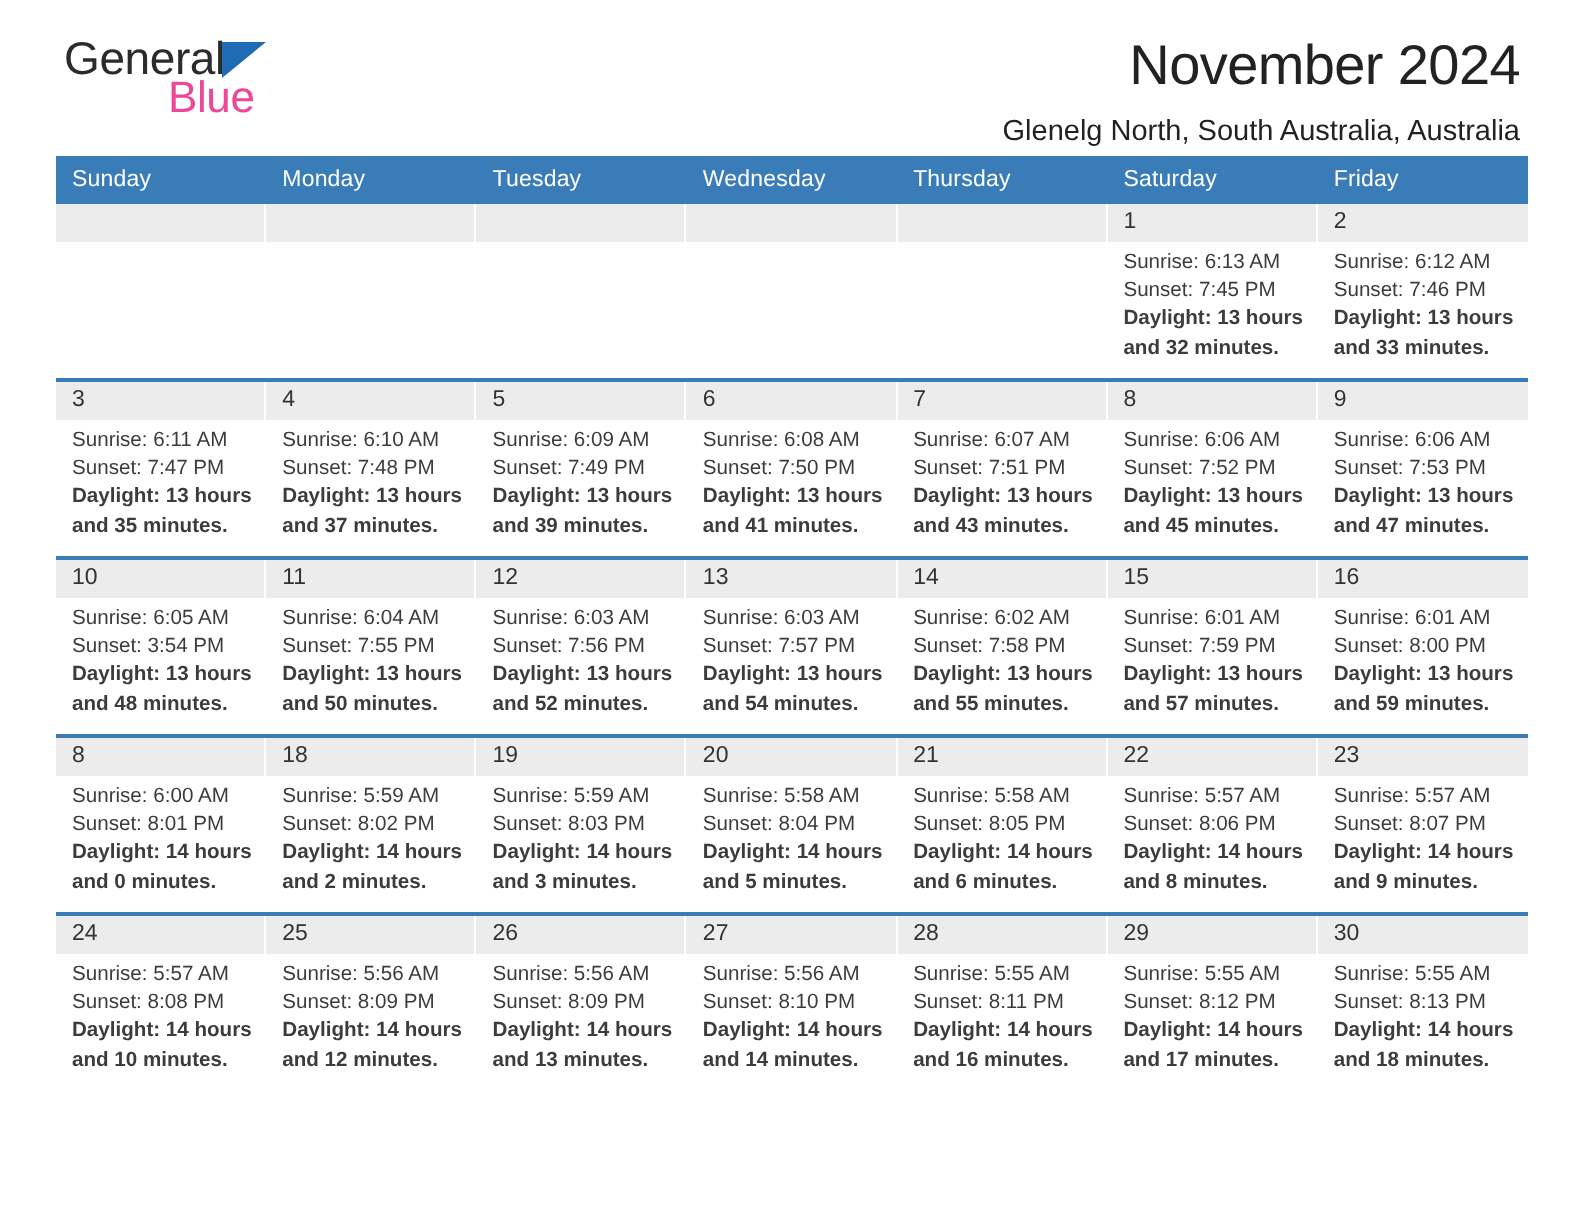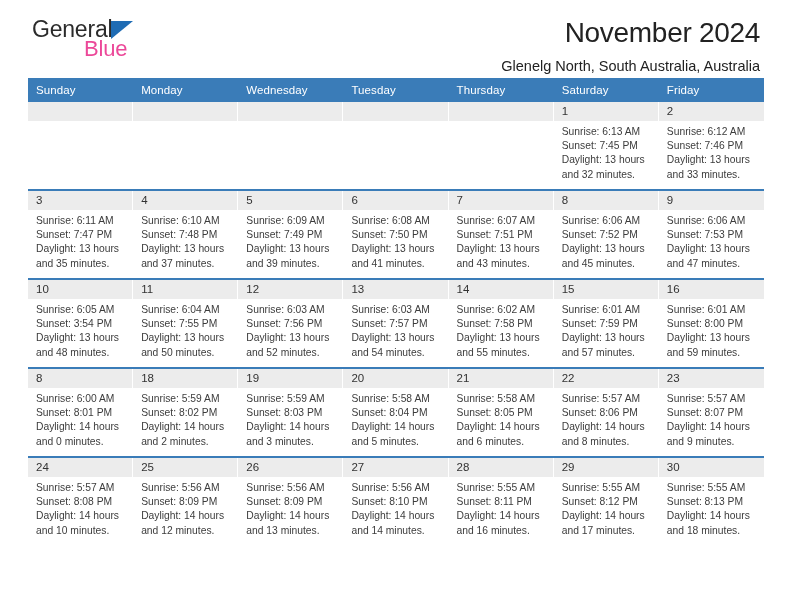--- a/index.html
+++ b/index.html
@@ -128,21 +128,21 @@
   }
   .day-cell.empty .day-number { color: transparent; }
 
   .day-info {
     padding: 4px 6px 0 8px;
     font-size: 10.3px;
     line-height: 14.2px;
     color: #3c3c3c;
   }
   .day-info div { white-space: nowrap; }
-  .day-info .daylight { white-space: normal; }
+  .day-info .daylight { white-space: normal; font-weight: bold; }
 </style>
 </head>
 <body>
 
 <div class="page">
 
   <div class="header">
 
     <div class="brand">
       <div class="brand-row1">
@@ -156,22 +156,22 @@
       <div class="cal-title">November 2024</div>
       <div class="cal-subtitle">Glenelg North, South Australia, Australia</div>
     </div>
 
   </div>
 
   <div class="calendar">
     <div class="weekday-row" id="weekday-row">
         <div class="weekday">Sunday</div>
         <div class="weekday">Monday</div>
+        <div class="weekday">Tuesday</div>
         <div class="weekday">Wednesday</div>
-        <div class="weekday">Tuesday</div>
         <div class="weekday">Thursday</div>
         <div class="weekday">Saturday</div>
         <div class="weekday">Friday</div>
       </div>
     <div id="weeks-container">
         <div class="week-row first">
           <div class="day-cell empty">
             <div class="day-number"></div>
           </div>
           <div class="day-cell empty">

